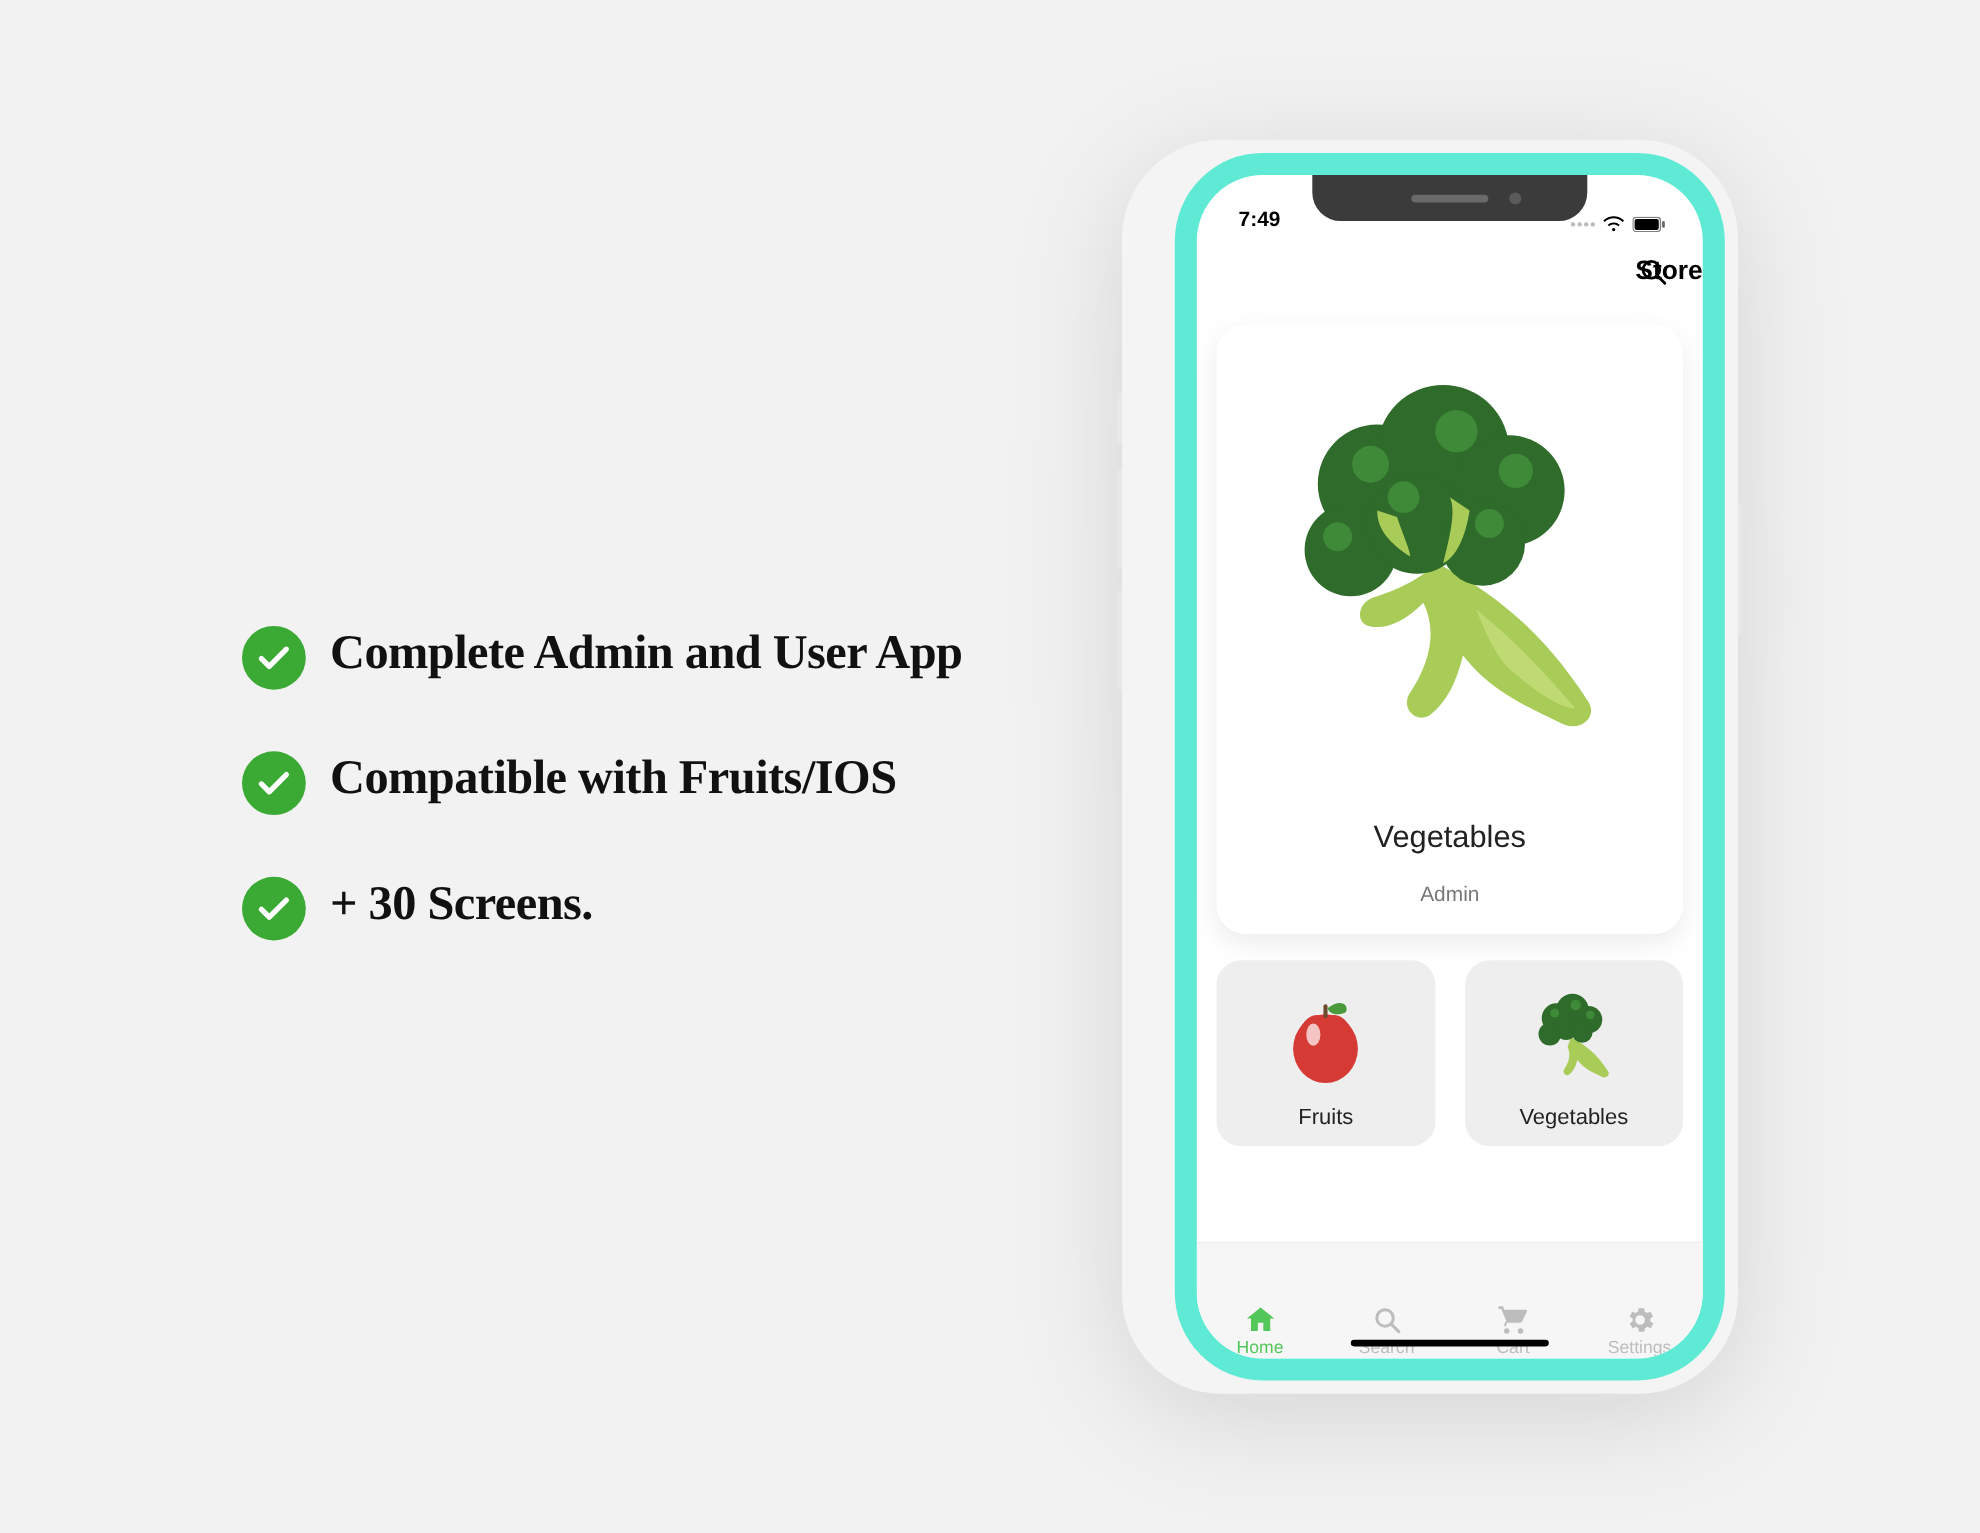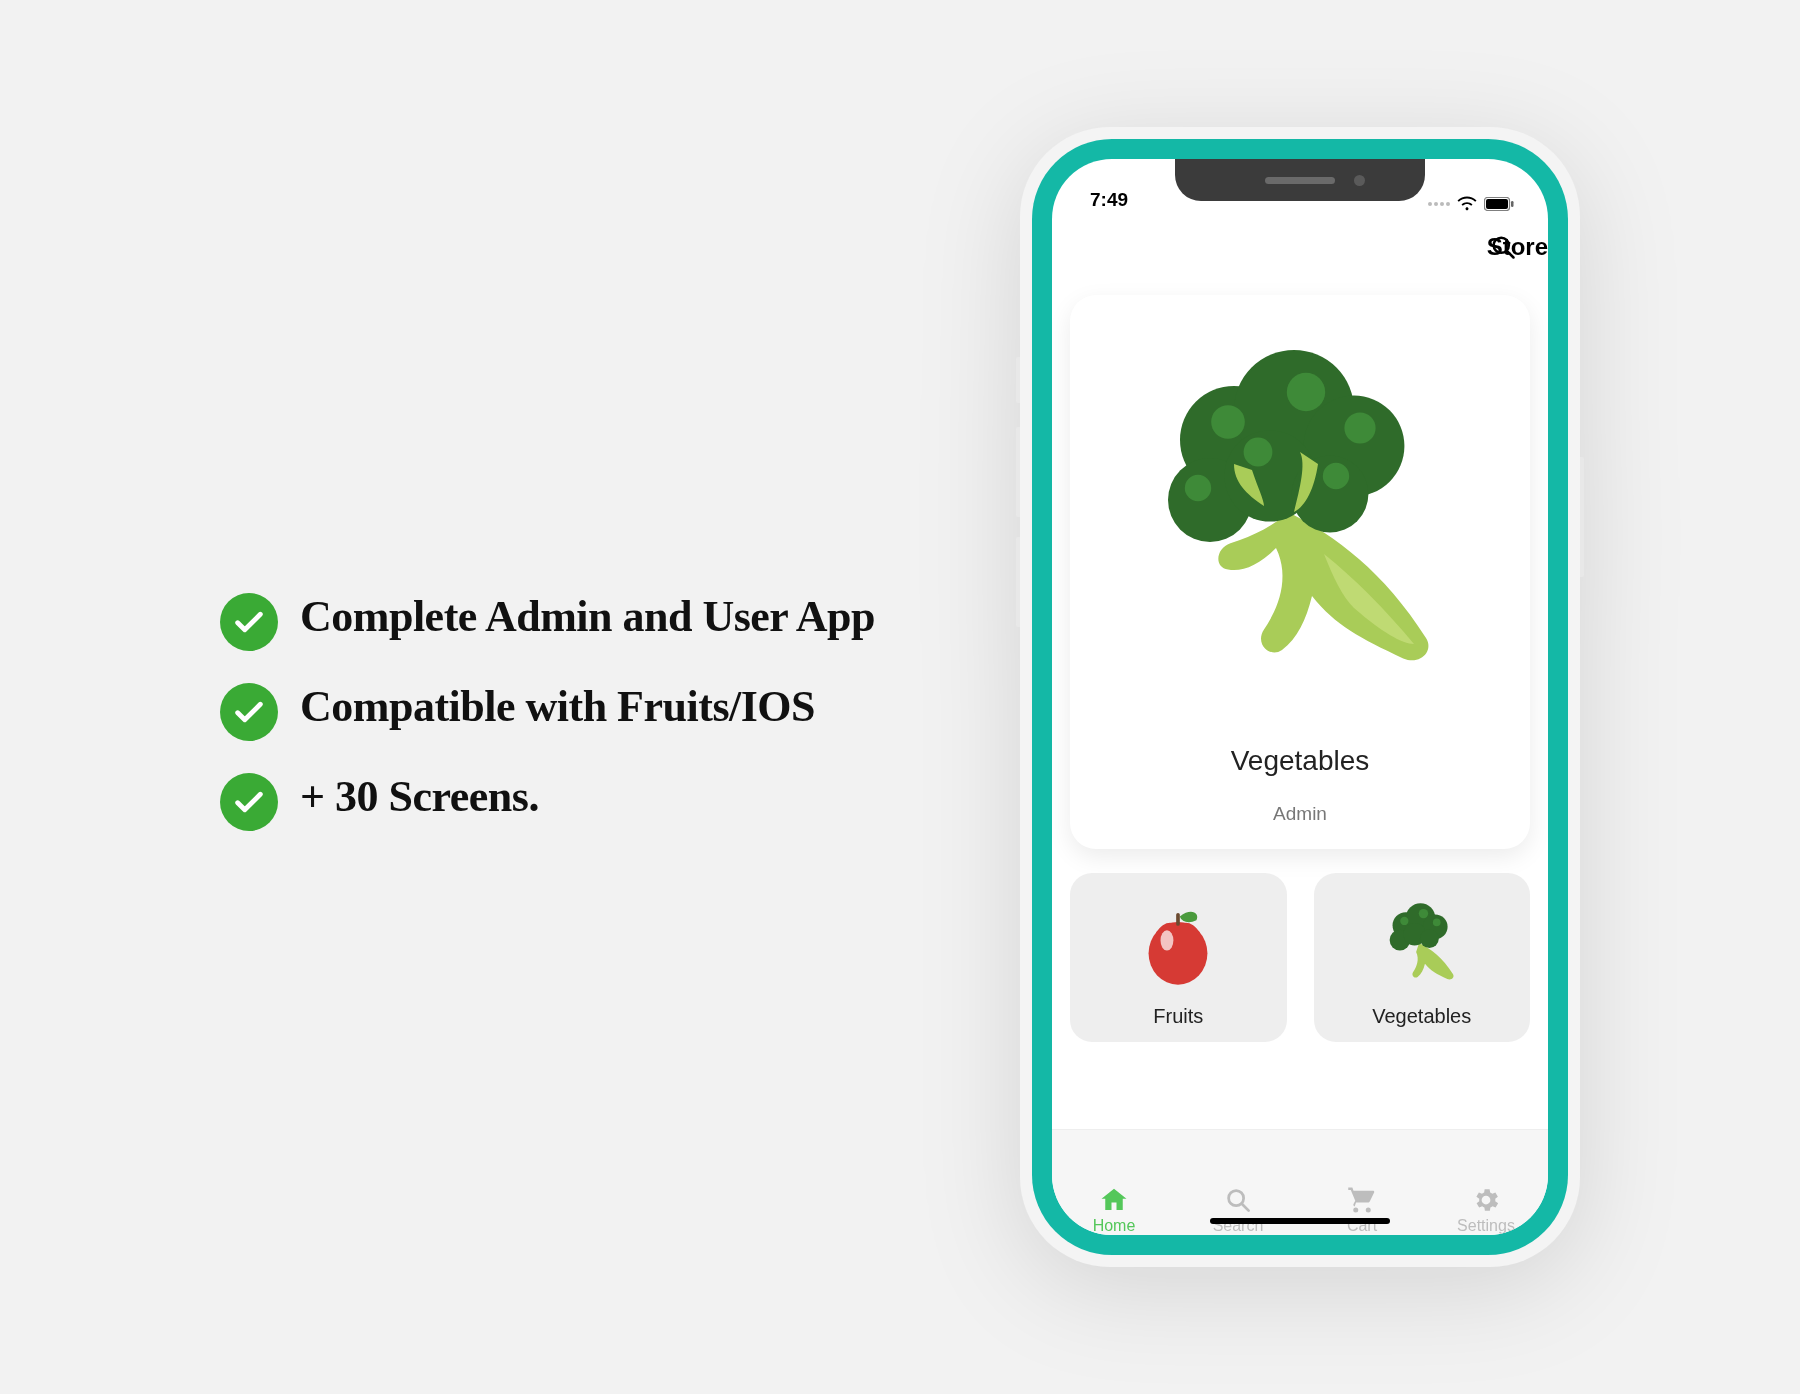--- a/index.html
+++ b/index.html
@@ -18,21 +18,21 @@
     align-items: center;
     justify-content: center;
     gap: 80px;
     padding: 40px 100px;
   }
   
   .features {
     flex: 0 0 720px;
     display: flex;
     flex-direction: column;
-    gap: 28px;
+    gap: 52px;
     margin-top: 25px;
   }
   .feature-item {
     display: flex;
     align-items: flex-start;
     gap: 22px;
   }
   .check-circle {
     flex: 0 0 58px;
     width: 58px;
@@ -65,22 +65,23 @@
     position: absolute;
     inset: 0;
     border-radius: 90px;
     background: #f4f4f4;
     padding: 12px;
   }
   .phone-bezel {
     position: absolute;
     inset: 12px;
     border-radius: 80px;
-    background: #14b8a6;
+    background: #5eead4;
     padding: 20px;
+    margin-left: 36px;
   }
   .phone-screen {
     position: absolute;
     inset: 20px;
     border-radius: 60px;
     background: #ffffff;
     overflow: hidden;
     display: flex;
     flex-direction: column;
   }

